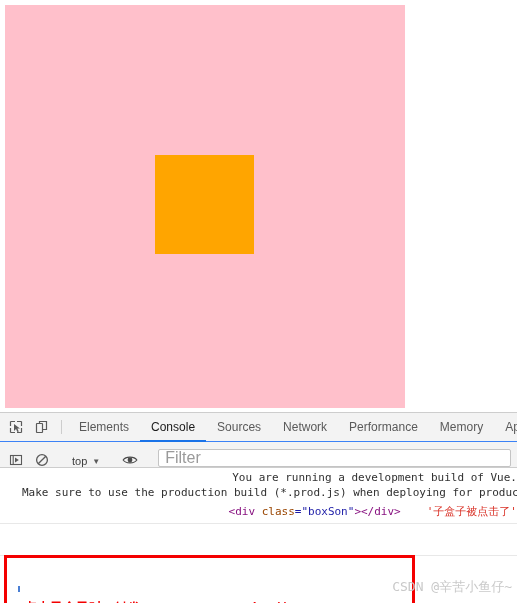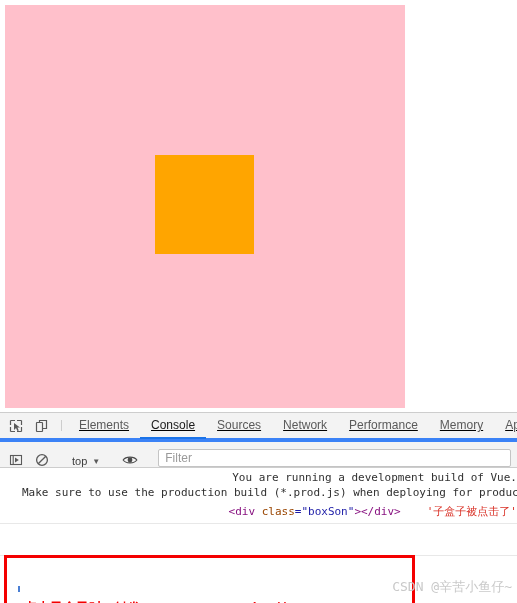--- a/index.html
+++ b/index.html
@@ -55,24 +55,23 @@
     box-sizing: border-box;
     overflow: hidden;
   }
 
   
   #dt-tabbar {
     height: 29px;
     display: flex;
     align-items: stretch;
     background: #f3f3f3;
-    border-bottom: 4px solid #3b82f6;
-    box-sizing: border-box;
-    white-space: nowrap;
-    text-decoration: underline;
+    border-bottom: 1px solid #3b82f6;
+    box-sizing: border-box;
+    white-space: nowrap;
   }
   .dt-icon-btn {
     width: 26px;
     display: flex;
     align-items: center;
     justify-content: center;
     flex: 0 0 auto;
   }
   .dt-icon-btn:first-child { margin-left: 3px; }
   .dt-sep {
@@ -125,21 +124,21 @@
     margin: 0 6px 0 2px;
     background: #ffffff;
     border: 1px solid #c4c4c4;
     border-radius: 2px;
     display: flex;
     align-items: center;
     padding-left: 6px;
     box-sizing: border-box;
   }
   #filter-input span {
-    font-size: 12px;
+    font-size: 16px;
     color: #9a9a9a;
   }
 
   
   #console-area {
     position: relative;
     height: 134px;
     background: #ffffff;
     font-family: "DejaVu Sans Mono", "Liberation Mono", monospace;
     font-size: 11px;

